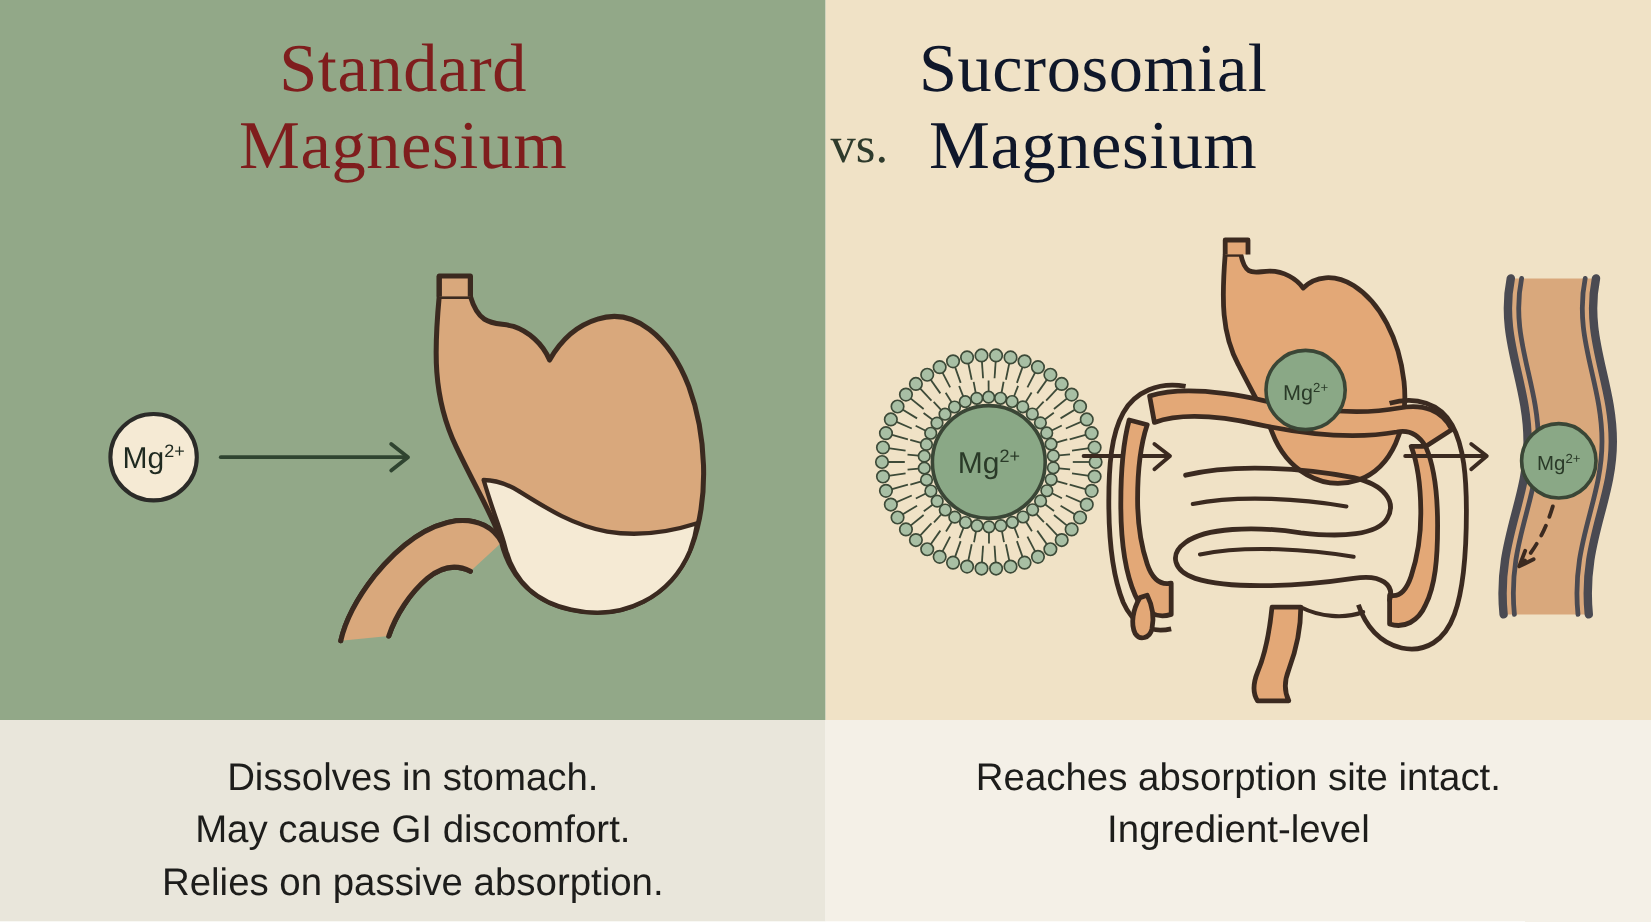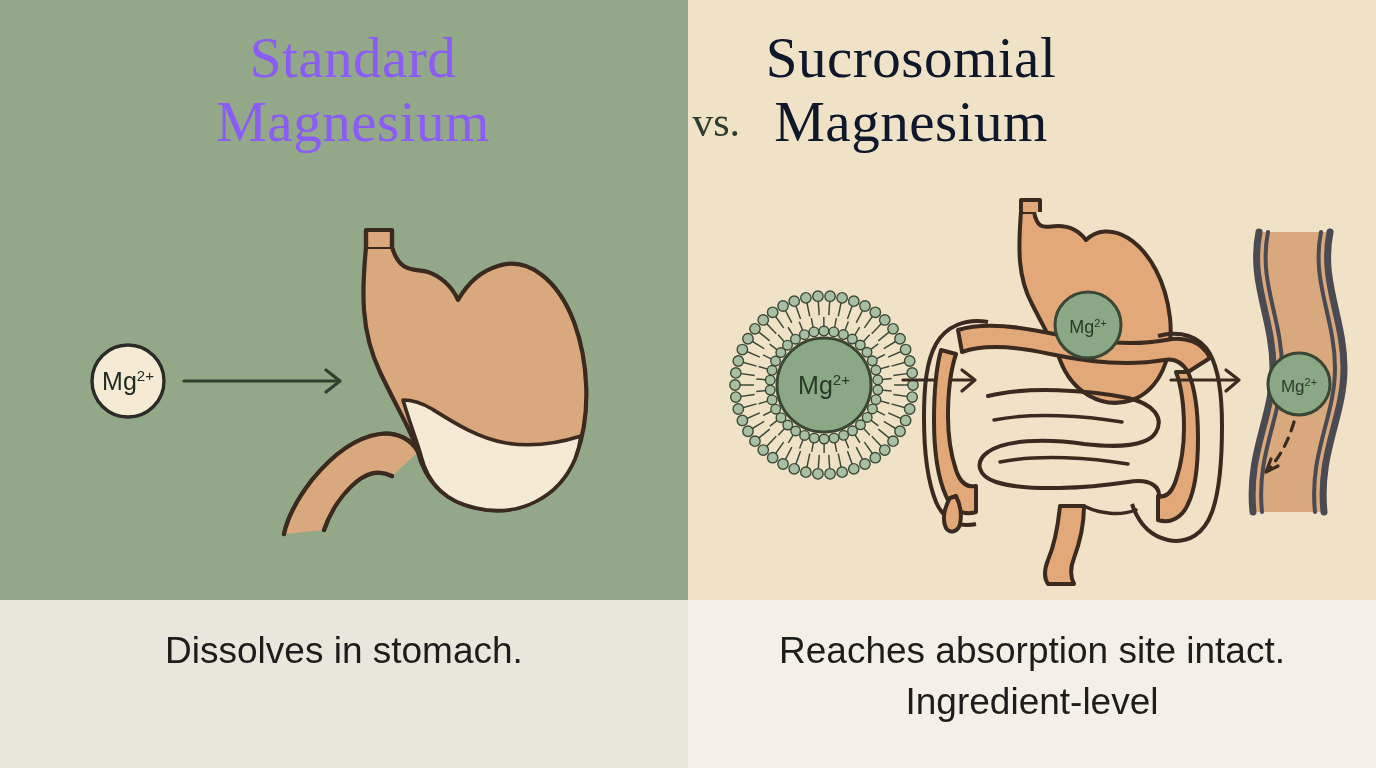--- a/index.html
+++ b/index.html
@@ -39,22 +39,22 @@
     position: absolute;
     top: 26px;
     width: 560px;
     text-align: center;
     font-family: "Liberation Serif", serif;
     font-size: 57px;
     line-height: 1.12;
     letter-spacing: 0.5px;
   }
   #title-left {
-    left: 73px;
-    color: #8b5cf6;
+    left: 56px;
+    color: #7f1d1d;
   }
   #title-right {
     left: 631px;
     color: #0f172a;
     font-family: Liberation Serif, serif;
   }
 
   #vs-label {
     position: absolute;
     left: 640px;
@@ -65,21 +65,21 @@
     font-size: 42px;
     color: #2f3b2c;
   }
 
   
   .caption {
     position: absolute;
     top: 626px;
     width: 688px;
     text-align: center;
-    font-size: 37px;
+    font-size: 32px;
     line-height: 1.37;
     color: #1d1d1b;
   }
   #caption-left  { left: 0; }
   #caption-right { left: 688px; }
   .caption div { white-space: nowrap; }
 
   
   .stage {
     position: absolute;
@@ -461,20 +461,22 @@
 
   <div class="title" id="title-right">
     <div>Sucrosomial</div>
     <div>Magnesium</div>
   </div>
 
   <div id="vs-label">vs.</div>
 
   <div class="caption" id="caption-left">
     <div>Dissolves in stomach.</div>
+    <div>May cause GI discomfort.</div>
+    <div>Relies on passive absorption.</div>
   </div>
 
   <div class="caption" id="caption-right">
     <div>Reaches absorption site intact.</div>
     <div>Ingredient-level</div>
   </div>
 
 </div>
 
 </body></html>

